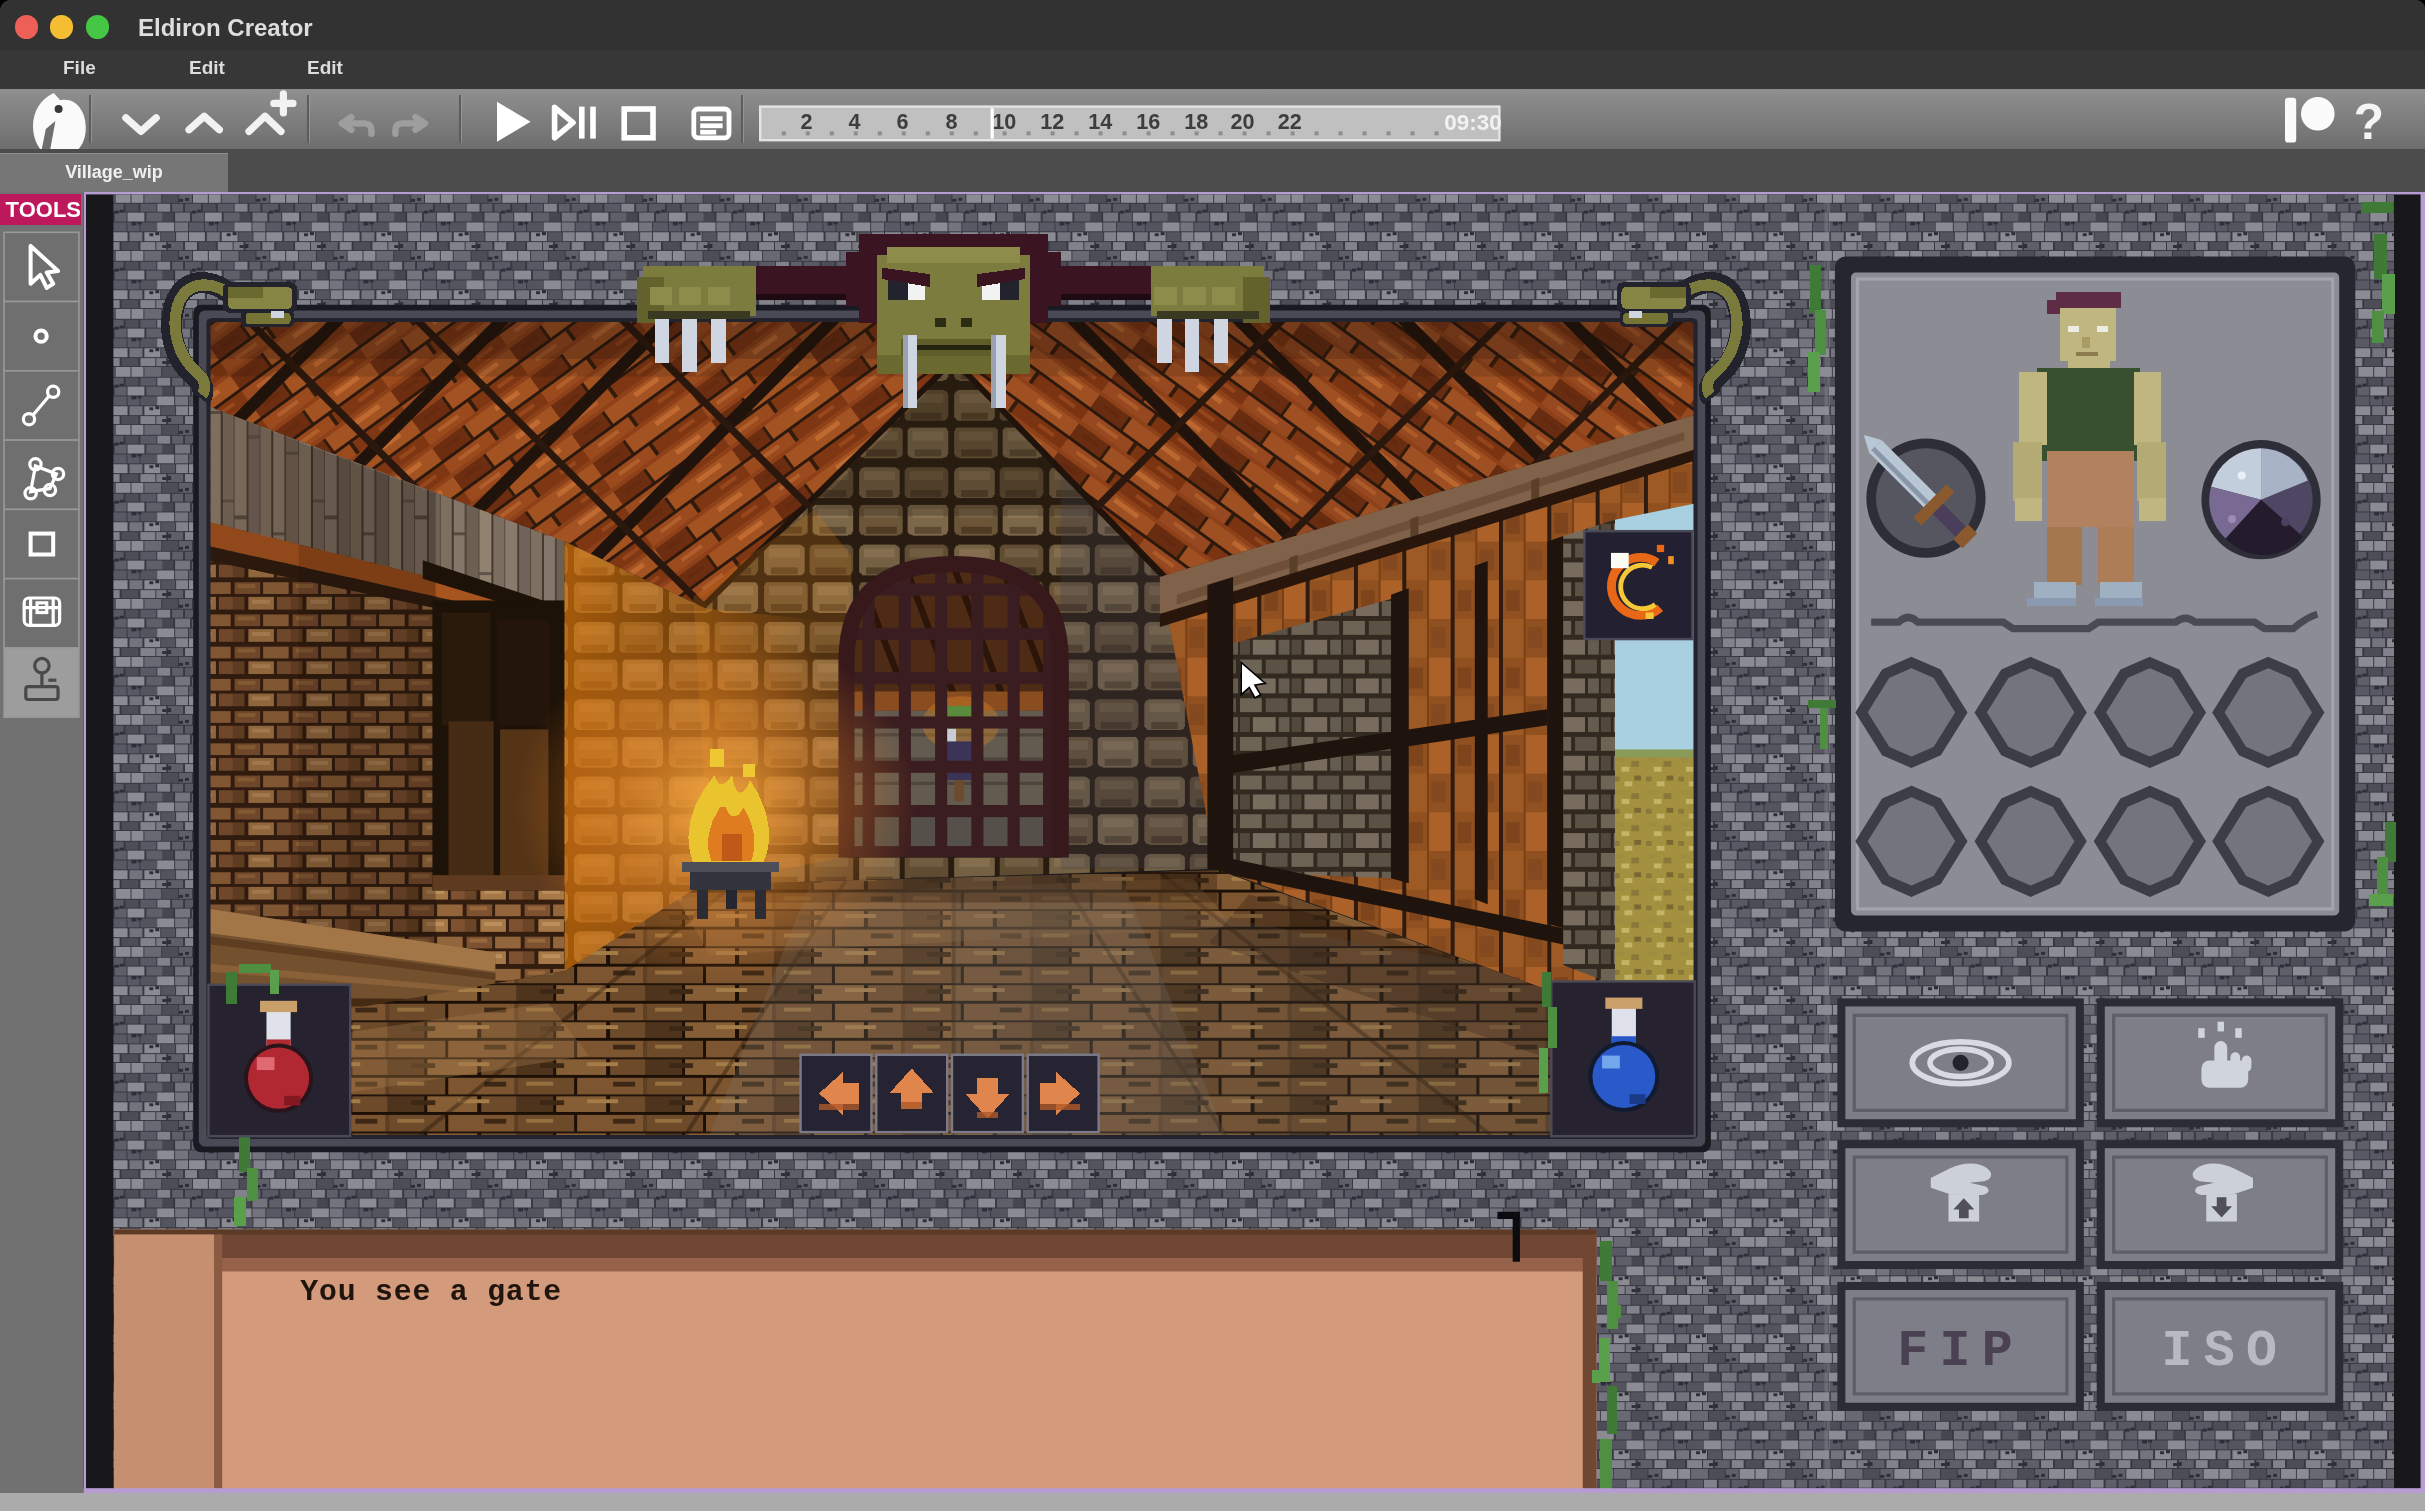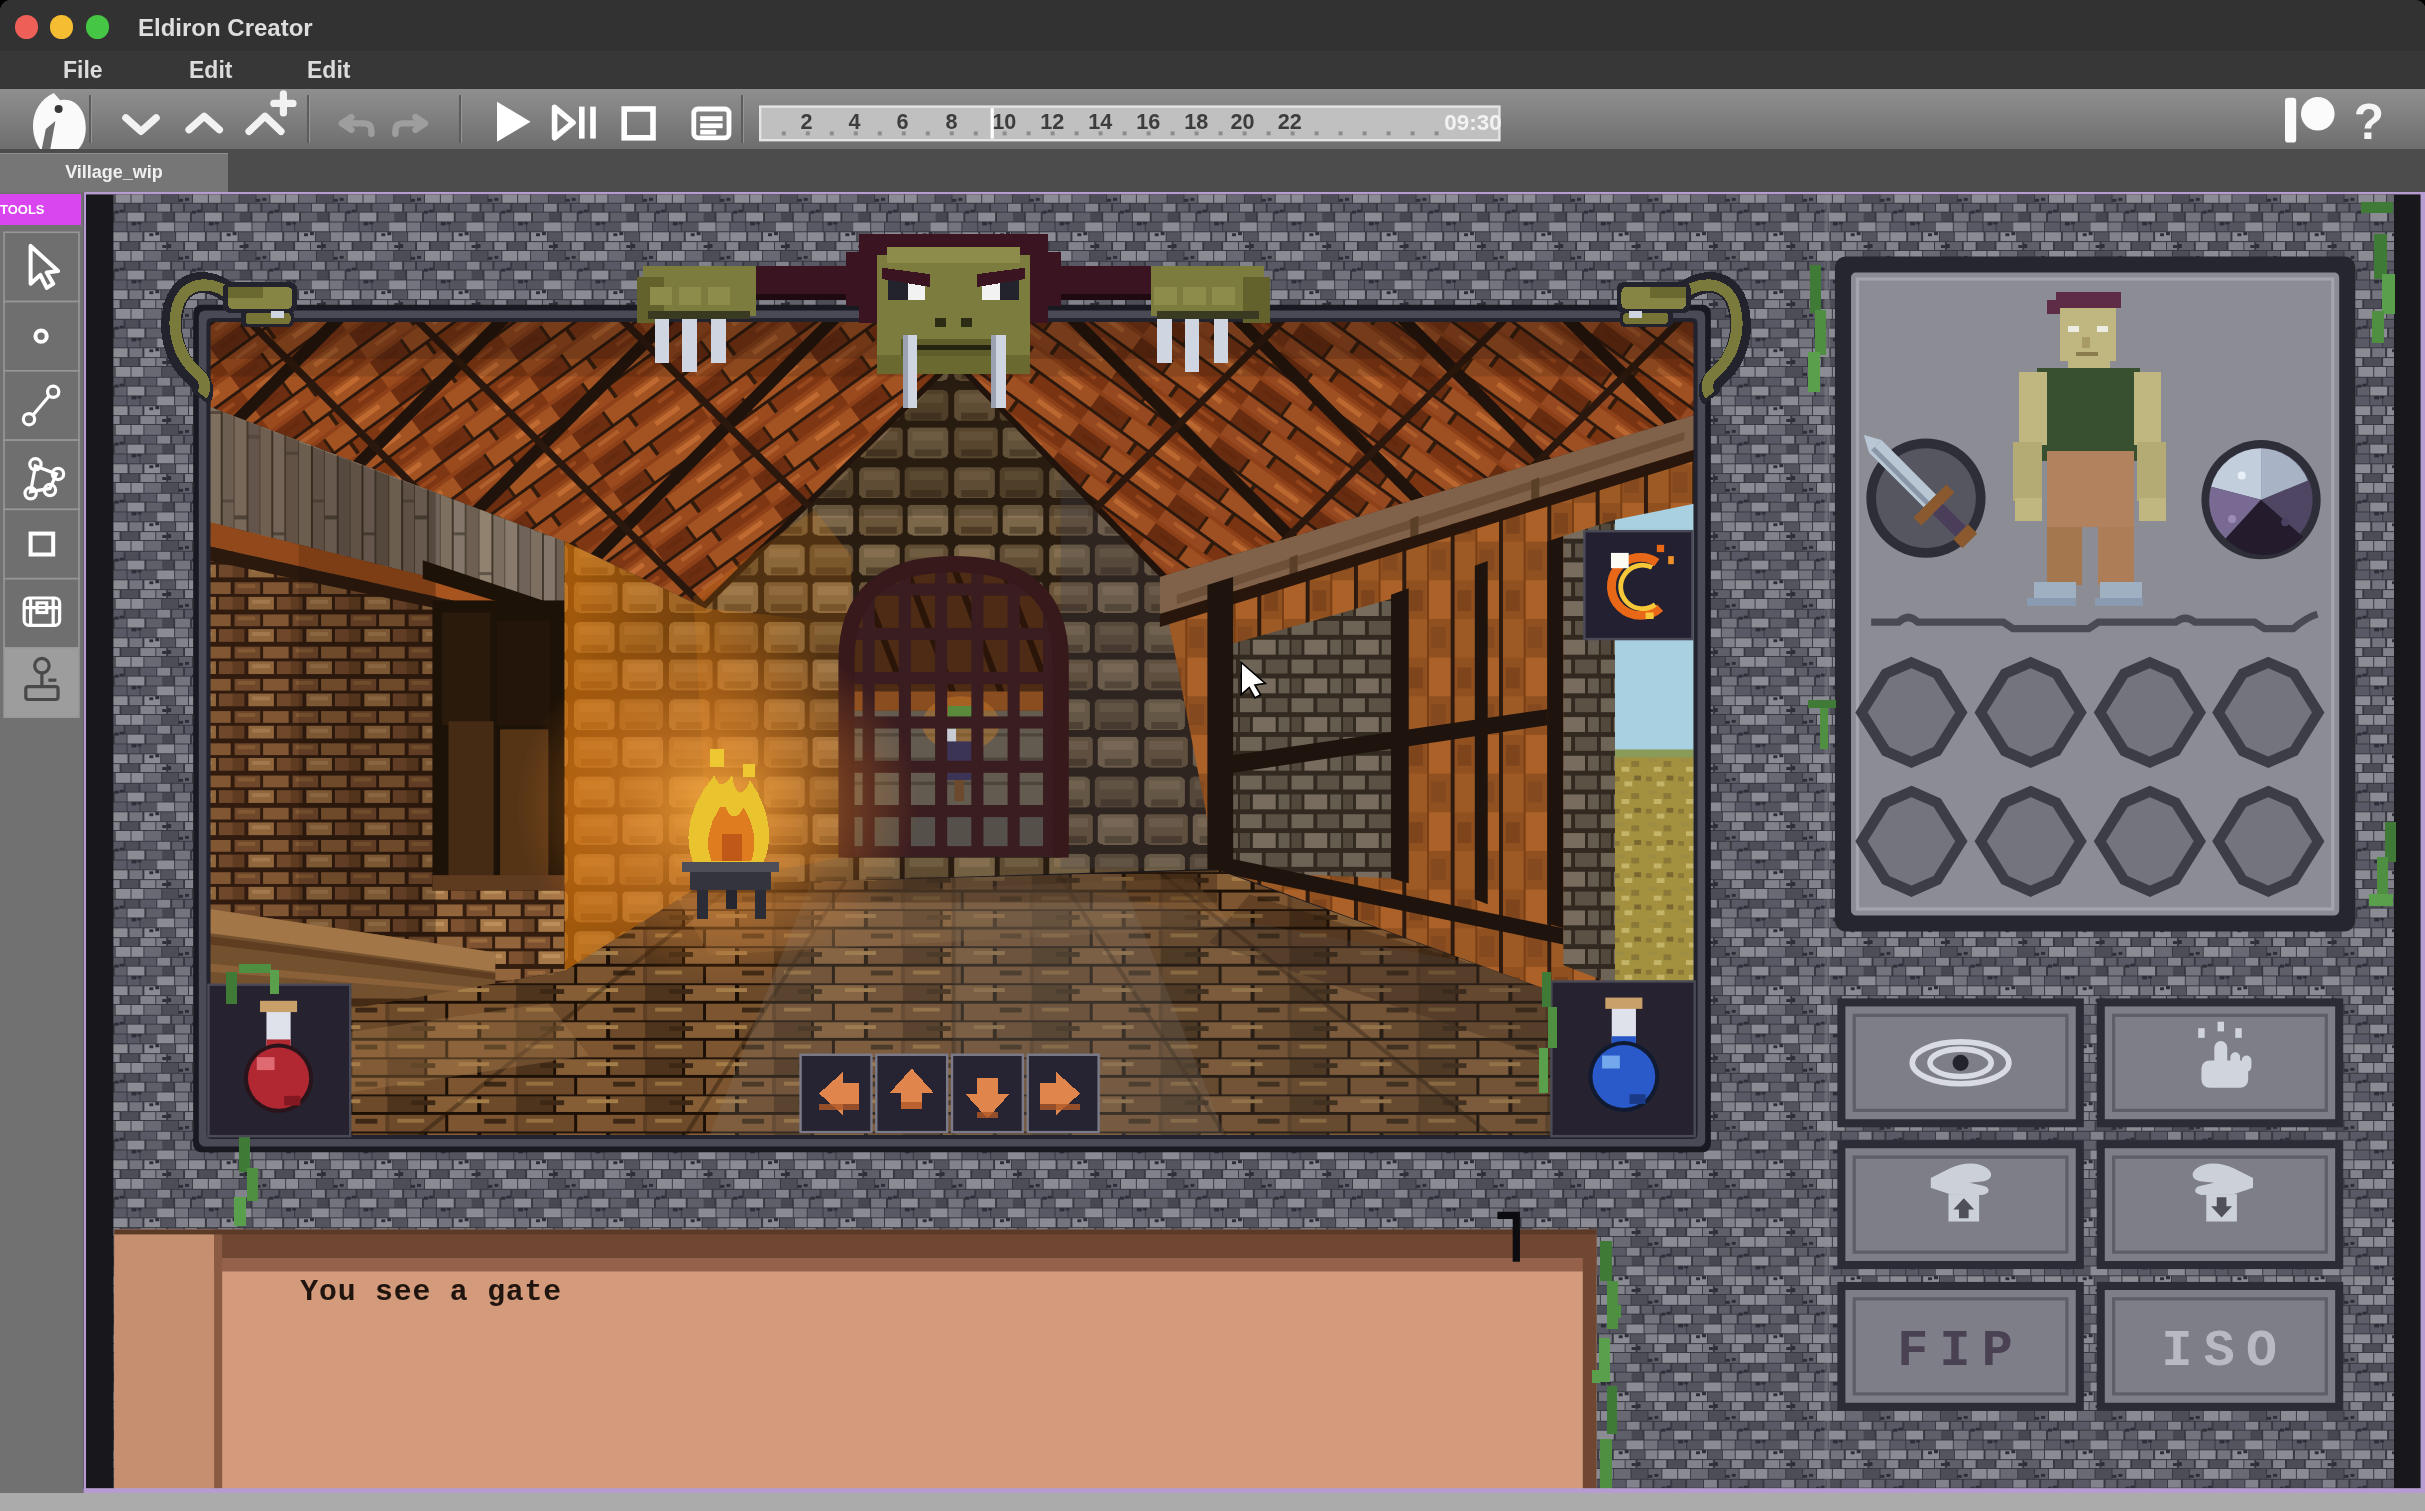--- a/index.html
+++ b/index.html
@@ -3,31 +3,31 @@
 <meta charset="utf-8">
 <style>
   html,body{margin:0;padding:0;background:#000;width:2426px;height:1512px;overflow:hidden;}
   *{box-sizing:border-box;}
   .win{position:absolute;left:0;top:0;width:2426px;height:1512px;background:#333333;
        border-radius:11.3px 11.3px 0 0;overflow:hidden;font-family:"Liberation Sans",sans-serif;}
   .titlebar{position:absolute;left:0;top:0;width:2426px;height:51px;background:#323232;text-align:right;}
   .tl{position:absolute;top:15.3px;width:23.4px;height:23.4px;border-radius:50%;}
   .title{position:absolute;left:138px;top:13.7px;font-size:24px;font-weight:700;color:#dedede;}
   .menubar{position:absolute;left:0;top:51px;width:2426px;height:38px;background:#373737;}
-  .menu{position:absolute;top:6.4px;font-size:23px;font-weight:700;color:#dcdcdc;}
+  .menu{position:absolute;top:6.4px;font-size:19px;font-weight:700;color:#dcdcdc;}
   .toolbar{position:absolute;left:0;top:89px;width:2426px;height:60px;
            background:linear-gradient(#8f8f8f,#6e6e6e);}
   .sep{position:absolute;top:6.4px;width:1.6px;height:48px;background:#5c5c5c;box-shadow:0.8px 0 0 #9b9b9b;}
   .tabrow{position:absolute;left:0;top:149px;width:2426px;height:43px;background:#4c4c4c;}
   .tab{position:absolute;left:0;top:4px;width:228px;height:39px;background:#767676;
        border-top:1.6px solid #8f8f8f;color:#f0f0f0;font-size:18px;font-weight:700;
        text-align:center;line-height:37px;}
   .sidebar{position:absolute;left:0;top:192px;width:83px;height:1301px;background:#717171;}
-  .toolshdr{position:absolute;left:0;top:1.6px;width:81px;height:31px;background:#d946ef;
-            color:#fff;font-size:13px;font-weight:700;text-align:left;line-height:31px;}
+  .toolshdr{position:absolute;left:0;top:1.6px;width:81px;height:31px;background:#be185d;
+            color:#fff;font-size:22px;font-weight:700;text-align:right;line-height:31px;}
   .statusbar{position:absolute;left:0;top:1493px;width:2426px;height:18.5px;background:#ababab;}
   svg{display:block;}
   .scene{position:absolute;left:83px;top:192px;}
 </style>
 </head>
 <body>
 <div class="win">
   <div class="titlebar">
     <div class="tl" style="left:14.5px;background:#ee5f58;"></div>
     <div class="tl" style="left:50px;background:#f5bd32;"></div>

